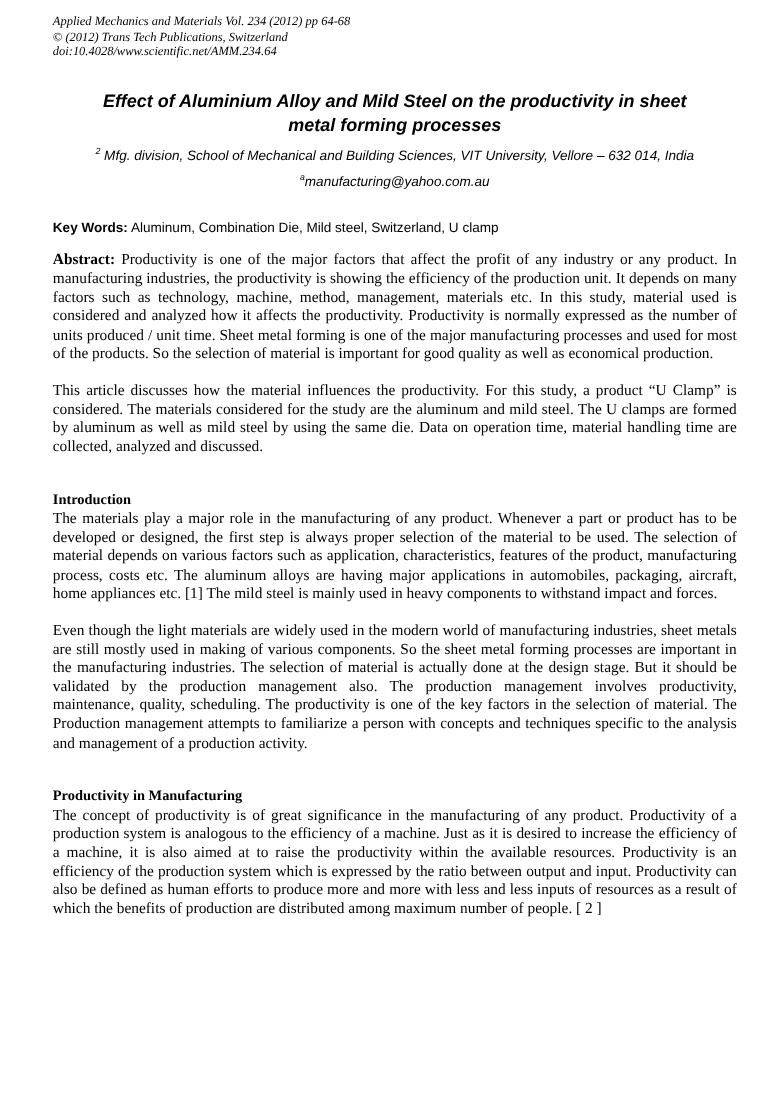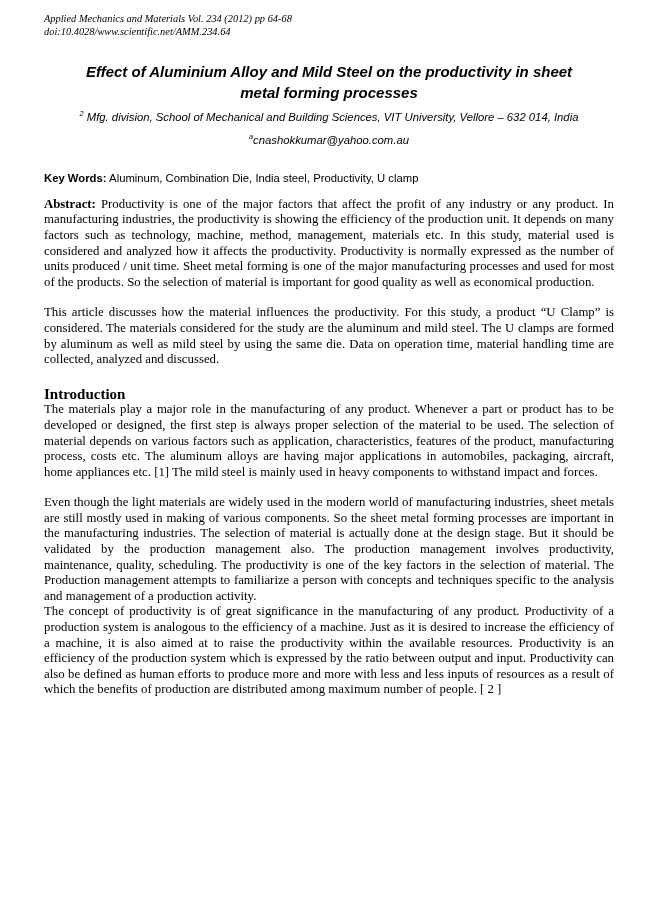--- a/index.html
+++ b/index.html
@@ -57,58 +57,60 @@
 
   .article-body {
     margin-top: 13px;
     font-size: 12.8px;
     line-height: 15.6px;
     text-align: justify;
   }
   .para { margin: 15px 0 0 0; }
   .para.first, .para.tight { margin-top: 0; }
   .section-heading {
-    font-size: 15px;
+    font-size: 12px;
     font-weight: bold;
-    margin: 19px 0 0 0;
+    margin: 29px 0 0 0;
     text-align: left;
   }
 </style>
 </head>
 <body>
 
 <div class="page">
 
   <header class="journal-header">
     <div>Applied Mechanics and Materials Vol. 234 (2012) pp 64-68</div>
+    <div>© (2012) Trans Tech Publications, Switzerland</div>
     <div>doi:10.4028/www.scientific.net/AMM.234.64</div>
   </header>
 
   <div class="title-block">
     <h1 class="paper-title">Effect of Aluminium Alloy and Mild Steel on the productivity in sheet metal forming processes</h1>
 
 
 
     <div class="affiliation"><sup>2</sup> <span>Mfg. division, School of Mechanical and Building Sciences, VIT University, Vellore – 632 014, India</span></div>
 
-    <div class="email"><sup>a</sup><span>cnashokkumar@yahoo.com.au</span></div>
+    <div class="email"><sup>a</sup><span>manufacturing@yahoo.com.au</span></div>
   </div>
 
-  <div class="keywords"><span class="bold">Key Words:</span> <span>Aluminum, Combination Die, India steel, Productivity, U clamp</span></div>
+  <div class="keywords"><span class="bold">Key Words:</span> <span>Aluminum, Combination Die, Mild steel, Switzerland, U clamp</span></div>
 
   <div class="article-body">
 
     <p class="para first"><span class="bold">Abstract:</span> <span>Productivity is one of the major factors that affect the profit of any industry or any product.  In manufacturing industries, the productivity is showing the efficiency of the production unit.  It depends on many factors such as technology, machine, method, management, materials etc. In this study, material used is considered and analyzed how it affects the productivity.  Productivity is normally expressed as the number of units produced / unit time.  Sheet metal forming is one of the major manufacturing processes and used for most of the products.  So the selection of material is important for good quality as well as economical production.</span></p>
 
     <p class="para">This article discusses how the material influences the productivity.  For this study, a product “U Clamp” is considered.  The materials considered for the study are the aluminum and mild steel.  The U clamps are formed by aluminum as well as mild steel by using the same die.  Data on operation time, material handling time are collected, analyzed and discussed.</p>
 
     <h2 class="section-heading">Introduction</h2>
 
     <p class="para tight">The materials play a major role in the manufacturing of any product.  Whenever a part or product has to be developed or designed, the first step is always proper selection of the material to be used. The selection of material depends on various factors such as application, characteristics, features of the product, manufacturing process, costs etc.  The aluminum alloys are having major applications in automobiles, packaging, aircraft, home appliances etc. [1]  The mild steel is mainly used in heavy components to withstand impact and forces.</p>
 
     <p class="para">Even though the light materials are widely used in the modern world of manufacturing industries, sheet metals are still mostly used in making of various components.  So the sheet metal forming processes are important in the manufacturing industries.  The selection of material is actually done at the design stage.  But it should be validated by the production management also.  The production management involves productivity, maintenance, quality, scheduling.  The productivity is one of the key factors in the selection of material.  The Production management attempts to familiarize a person with concepts and techniques specific to the analysis and management of a production activity.</p>
 
+    <h2 class="section-heading">Productivity in Manufacturing</h2>
 
     <p class="para tight">The concept of productivity is of great significance in the manufacturing of any product. Productivity of a production system is analogous to the efficiency of a machine.  Just as it is desired to increase the efficiency of a machine, it is also aimed at to raise the productivity within the available resources.   Productivity is an efficiency of the production system which is expressed by the ratio between output and input.  Productivity can also be defined as human efforts to produce more and more with less and less inputs of resources as a result of which the benefits of production are distributed among maximum number of people. [ 2 ]</p>
 
   </div>
 
 </div>
 
 </body></html>

